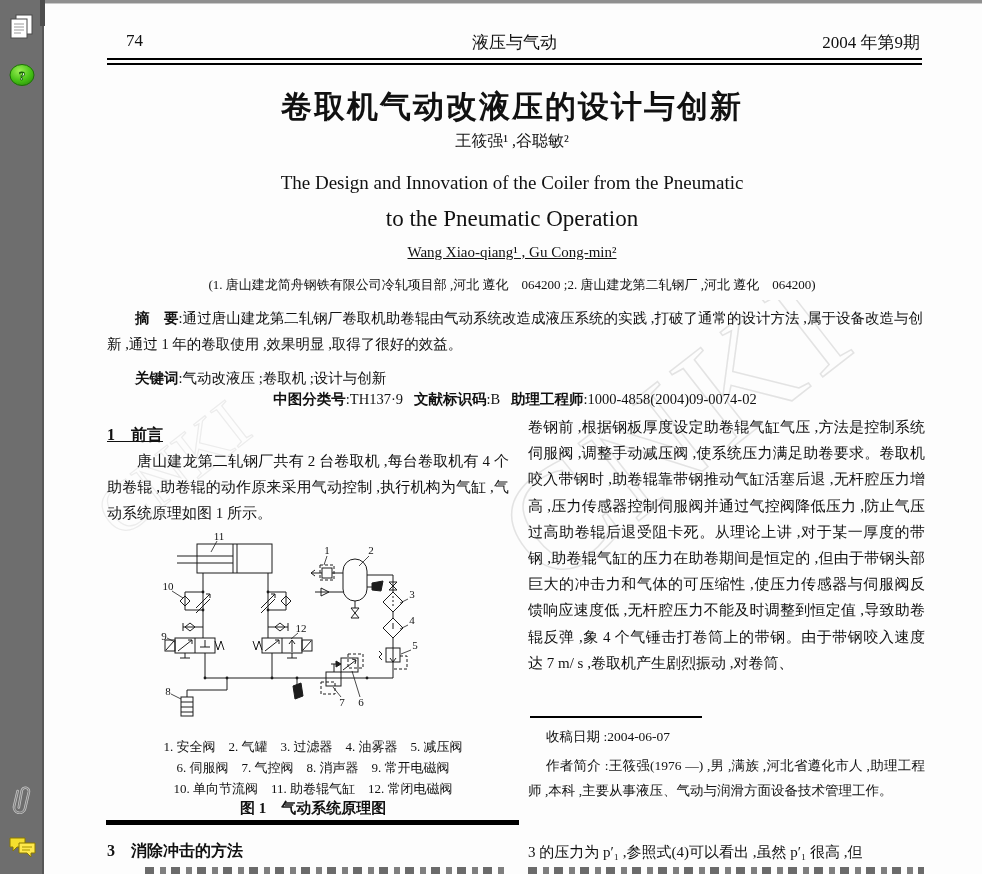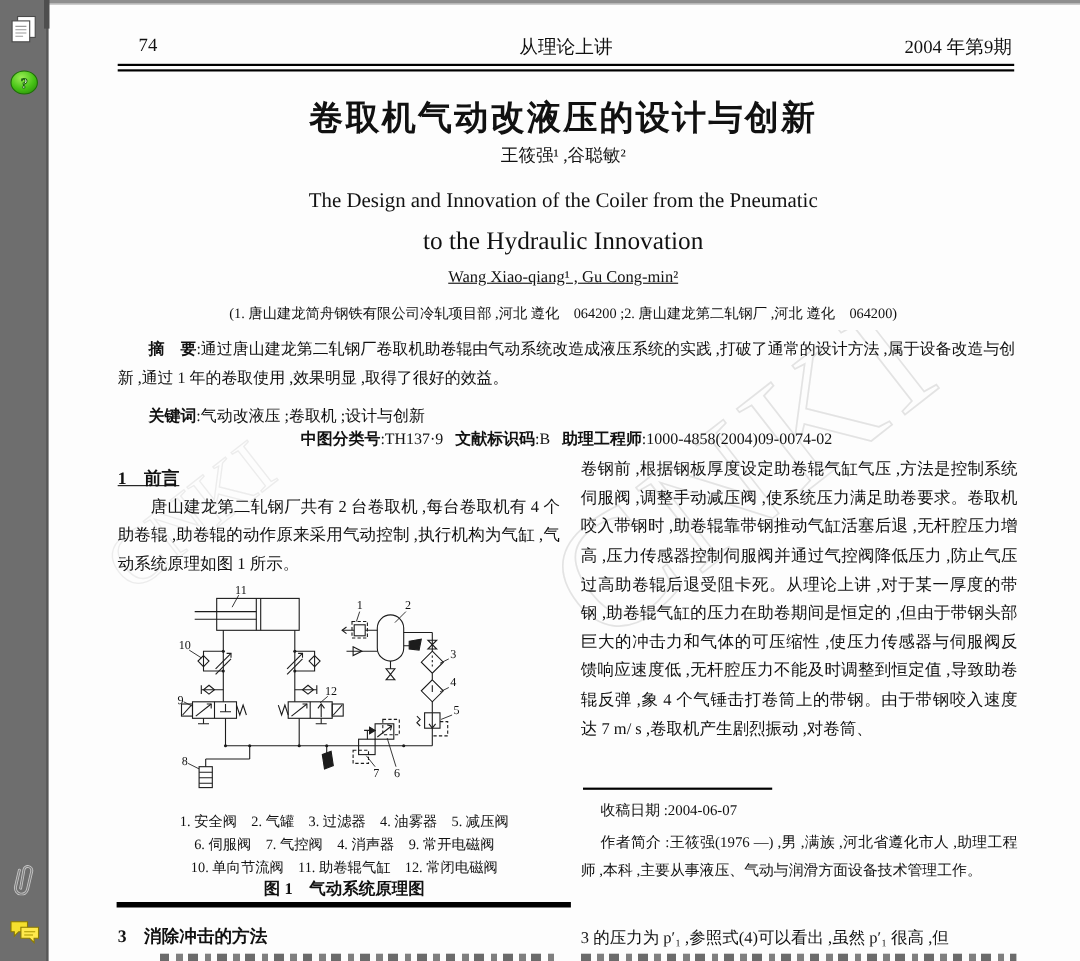--- a/index.html
+++ b/index.html
@@ -80,28 +80,28 @@
       </g>
   </svg>
 </div>
 
 <svg class="abs wm" style="left:60px;top:300px;" width="900" height="420">
   <text x="490" y="290" font-size="150" font-family="Liberation Serif, serif" fill="none" stroke="#e3e3e3" stroke-width="1.5" letter-spacing="8" transform="rotate(-38 490 290)">CNKI</text>
   <text x="60" y="240" font-size="70" font-family="Liberation Serif, serif" fill="none" stroke="#ececec" stroke-width="1.2" transform="rotate(-38 60 240)">CNKI</text>
 </svg>
 
 <div class="abs hdr" style="left:126px;">74</div>
-<div class="abs hdr ctr" style="left:107px;width:815px;">从理论上讲</div>
+<div class="abs hdr ctr" style="left:107px;width:815px;">液压与气动</div>
 <div class="abs hdr" style="right:62px;">2004 年第9期</div>
 <div class="abs dbl-rule"></div>
 
 <div class="abs ctr" style="left:42px;top:86px;width:940px;font-size:31px;font-weight:600;letter-spacing:2px;">卷取机气动改液压的设计与创新</div>
 <div class="abs ctr" style="left:42px;top:131px;width:940px;font-size:16px;font-family:Liberation Serif, serif;">王筱强¹ ,谷聪敏²</div>
 <div class="abs ctr" style="left:42px;top:172px;width:940px;font-size:19px;">The Design and Innovation of the Coiler from the Pneumatic</div>
-<div class="abs ctr" style="left:42px;top:206px;width:940px;font-size:23px;">to the Hydraulic Innovation</div>
+<div class="abs ctr" style="left:42px;top:206px;width:940px;font-size:23px;">to the Pneumatic Operation</div>
 <div class="abs ctr" style="left:42px;top:244px;width:940px;font-size:15px;text-decoration:underline;">Wang Xiao-qiang¹ , Gu Cong-min²</div>
 <div class="abs ctr" style="left:42px;top:276px;width:940px;font-size:13px;">(1. 唐山建龙简舟钢铁有限公司冷轧项目部 ,河北 遵化　064200 ;2. 唐山建龙第二轧钢厂 ,河北 遵化　064200)</div>
 
 <div class="abs just" style="left:107px;top:305px;width:816px;font-size:14.5px;line-height:26px;text-indent:28px;">
   <b>摘　要</b><span>:通过唐山建龙第二轧钢厂卷取机助卷辊由气动系统改造成液压系统的实践 ,打破了通常的设计方法 ,属于设备改造与创新 ,通过 1 年的卷取使用 ,效果明显 ,取得了很好的效益。</span>
 </div>
 <div class="abs" style="left:107px;top:357px;width:816px;font-size:14.5px;text-indent:28px;margin-top:12px;">
   <b>关键词</b><span>:气动改液压 ;卷取机 ;设计与创新</span>
 </div>
 <div class="abs ctr" style="left:107px;top:390px;width:816px;font-size:14.5px;">
@@ -263,21 +263,21 @@
     <text x="212" y="176">7</text>
     <text x="38" y="165">8</text>
     <text x="34" y="110">9</text>
     <text x="38" y="60">10</text>
     <text x="89" y="10">11</text>
     <text x="171" y="102">12</text>
   </g>
 </svg>
 
 <div class="abs ctr" style="left:118px;top:738px;width:390px;font-size:13px;">1. 安全阀　2. 气罐　3. 过滤器　4. 油雾器　5. 减压阀</div>
-<div class="abs ctr" style="left:118px;top:759px;width:390px;font-size:13px;">6. 伺服阀　7. 气控阀　4. 消声器　9. 常开电磁阀</div>
+<div class="abs ctr" style="left:118px;top:759px;width:390px;font-size:13px;">6. 伺服阀　7. 气控阀　8. 消声器　9. 常开电磁阀</div>
 <div class="abs ctr" style="left:118px;top:780px;width:390px;font-size:13px;">10. 单向节流阀　11. 助卷辊气缸　12. 常闭电磁阀</div>
 <div class="abs ctr bld" style="left:118px;top:799px;width:390px;font-size:15px;">图 1　气动系统原理图</div>
 <div class="abs thick-rule"></div>
 
 <div class="abs bld" style="left:107px;top:841px;font-size:16px;text-align:center;">3　消除冲击的方法</div>
 <div class="abs cut-strip" style="left:145px;width:360px;"></div>
 
 <div class="abs just" style="left:528px;top:414px;width:397px;font-size:15px;line-height:26.2px;">卷钢前 ,根据钢板厚度设定助卷辊气缸气压 ,方法是控制系统伺服阀 ,调整手动减压阀 ,使系统压力满足助卷要求。卷取机咬入带钢时 ,助卷辊靠带钢推动气缸活塞后退 ,无杆腔压力增高 ,压力传感器控制伺服阀并通过气控阀降低压力 ,防止气压过高助卷辊后退受阻卡死。从理论上讲 ,对于某一厚度的带钢 ,助卷辊气缸的压力在助卷期间是恒定的 ,但由于带钢头部巨大的冲击力和气体的可压缩性 ,使压力传感器与伺服阀反馈响应速度低 ,无杆腔压力不能及时调整到恒定值 ,导致助卷辊反弹 ,象 4 个气锤击打卷筒上的带钢。由于带钢咬入速度达 7 m/ s ,卷取机产生剧烈振动 ,对卷筒、</div>
 
 <div class="abs foot-rule"></div>

